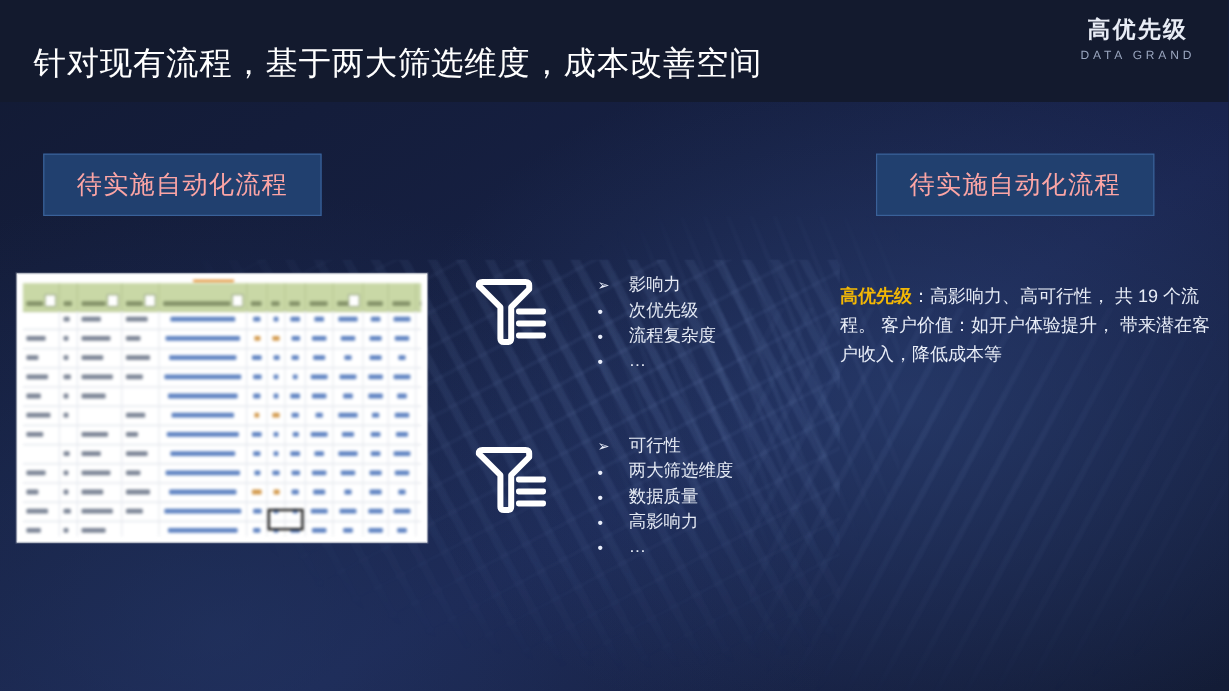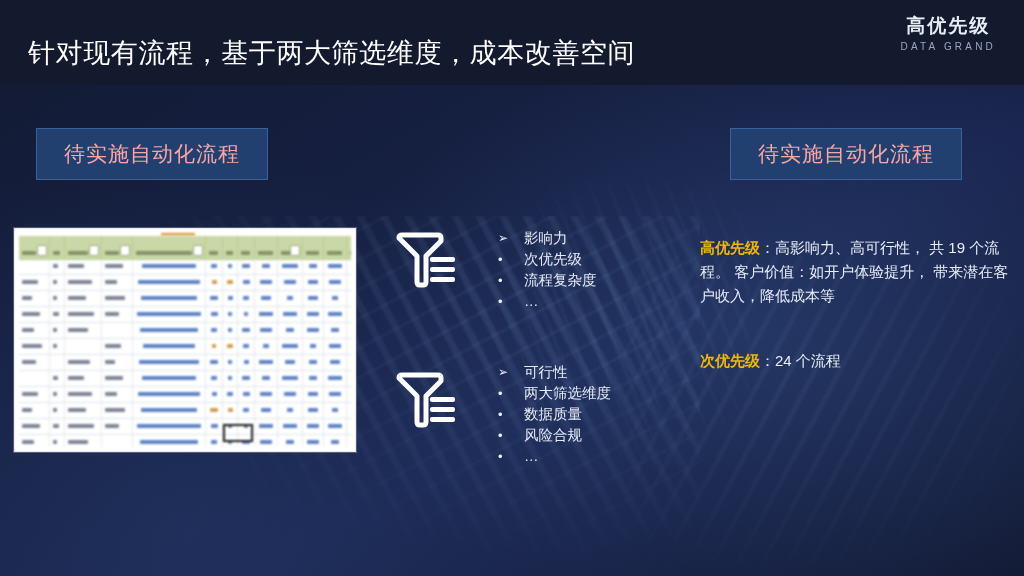--- a/index.html
+++ b/index.html
@@ -706,28 +706,25 @@
       <div class="b-row">
         <span class="b-mark">•</span>
         <span class="b-txt">两大筛选维度</span>
       </div>
       <div class="b-row">
         <span class="b-mark">•</span>
         <span class="b-txt">数据质量</span>
       </div>
       <div class="b-row">
         <span class="b-mark">•</span>
-        <span class="b-txt">风险合规</span>
+        <span class="b-txt">高影响力</span>
       </div>
       <div class="b-row">
         <span class="b-mark">•</span>
         <span class="b-txt">…</span>
       </div>
     </div>
 
   <div class="prio" id="prio-high">
     <span class="k">高优先级</span><span>：高影响力、高可行性， 共 19 个流程。 客户价值：如开户体验提升， 带来潜在客户收入，降低成本等</span>
   </div>
-  <div class="prio" id="prio-mid">
-    <span class="k">次优先级</span><span>：24 个流程</span>
-  </div>
 
 </div>
 
 </body></html>

